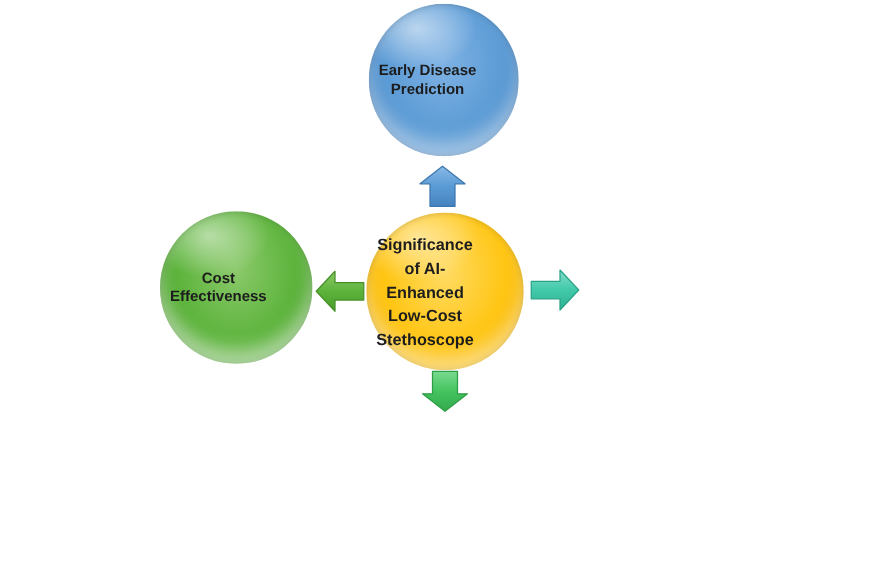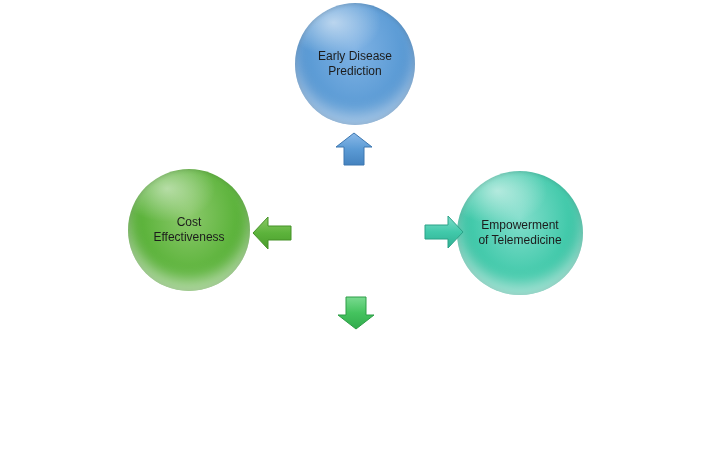--- a/index.html
+++ b/index.html
@@ -6,23 +6,23 @@
   .canvas {
     position:relative;
     width:704px; height:462px;
     background:#ffffff;
     font-family:"Liberation Sans", sans-serif;
     overflow:hidden;
   }
   .node {
     position:absolute;
     border-radius:50%;
-    display:flex; align-items:center; justify-content:center;
+    display:flex; align-items:center; 
     text-align:center;
-    font-weight:normal;
+    font-weight:bold;
     color:#1c1c1c;
   }
   .node-label {
     white-space:pre-line;
     display:block;
     padding:0 8px;
   }
   
   .node-top {
     left:295px; top:3px; width:120px; height:122px;
@@ -77,31 +77,34 @@
 </head>
 <body>
 
 <div class="canvas">
 
   <div class="node node-top">
     <span class="node-label">Early Disease
 Prediction</span>
   </div>
 
-  <div class="node node-right">
-    <span class="node-label">Empowerment
-of Telemedicine</span>
-  </div>
 
 
   <div class="node node-left">
     <span class="node-label">Cost
 Effectiveness</span>
   </div>
 
+  <div class="node node-center">
+    <span class="node-label">Significance
+of AI-
+Enhanced
+Low-Cost
+Stethoscope</span>
+  </div>
 
   <span class="arrow arrow-up">
     <svg width="38" height="34" viewBox="0 0 38 34" xmlns="http://www.w3.org/2000/svg">
       <defs>
         <linearGradient id="gradUp" x1="0" y1="0" x2="0" y2="1">
           <stop offset="0" stop-color="#8ab9e8"></stop>
           <stop offset="0.5" stop-color="#5b9bd5"></stop>
           <stop offset="1" stop-color="#4583bf"></stop>
         </linearGradient>
       </defs>

